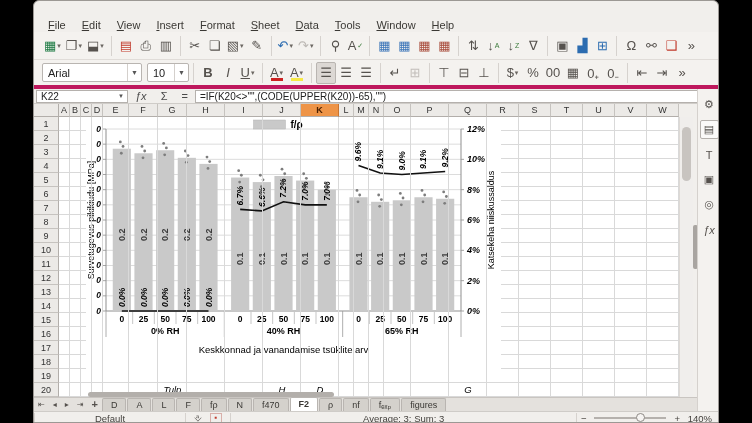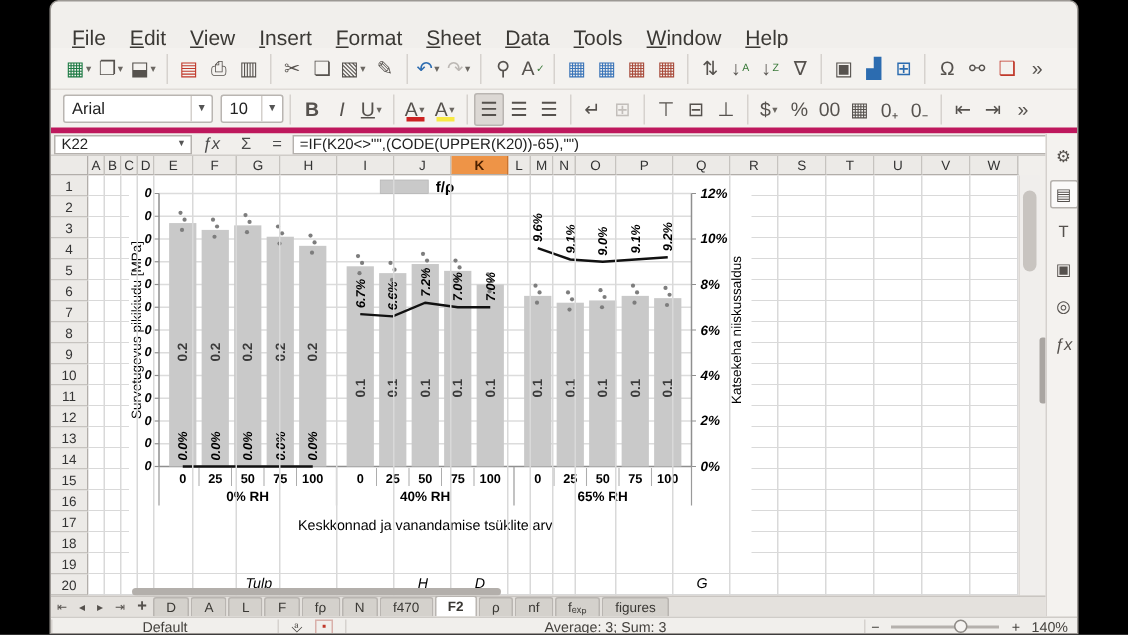--- a/index.html
+++ b/index.html
@@ -12,21 +12,21 @@
   .titlebar { position:absolute; left:0; top:0; width:100%; height:16px;
               background:linear-gradient(#f6f4f2,#e9e6e3); border-bottom:1px solid #d8d4d0;
               display:flex; align-items:center; }
   .winbtn { width:11px; height:11px; border-radius:50%; margin-left:5px; border:1px solid #b5a79d;
             background:#e8e5e2; font-size:7px; line-height:9px; text-align:center; color:#7a5c48; }
   .winbtn.close { background:#ef6a4c; border-color:#c4513a; color:#5e1d10; }
   .title { font-size:11px; font-weight:bold; color:#4c4a47; margin-left:14px; }
   
   .menubar { position:absolute; left:0; top:16px; width:100%; height:15px; background:#f1efec;
              display:flex; align-items:center; padding-left:6px; }
-  .menu-item { font-size:14px; color:#3b3935; padding:0 8px; }
+  .menu-item { font-size:11px; color:#3b3935; padding:0 8px; }
   .menu-item u { text-decoration:underline; }
   
   .toolbar { position:absolute; left:0; width:100%; background:#f4f2ef; display:flex; align-items:center; }
   #toolbar-std { top:31px; height:28px; border-bottom:1px solid #e0dcd8; padding-left:8px; }
   #toolbar-fmt { top:59px; height:29px; border-bottom:4px solid #be185d; padding-left:8px; }
   .tb-btn { position:relative; min-width:20px; height:22px; display:flex; align-items:center; justify-content:center;
             font-size:13px; color:#56524e; padding:0 2px; }
   .tb-btn .sub { font-size:7px; margin-left:1px; color:#3a7a3a; }
   .tb-dd { font-size:7px; color:#6b6762; padding:0 1px; }
   .tb-sep { width:1px; height:20px; background:#d6d2ce; margin:0 4px; }

